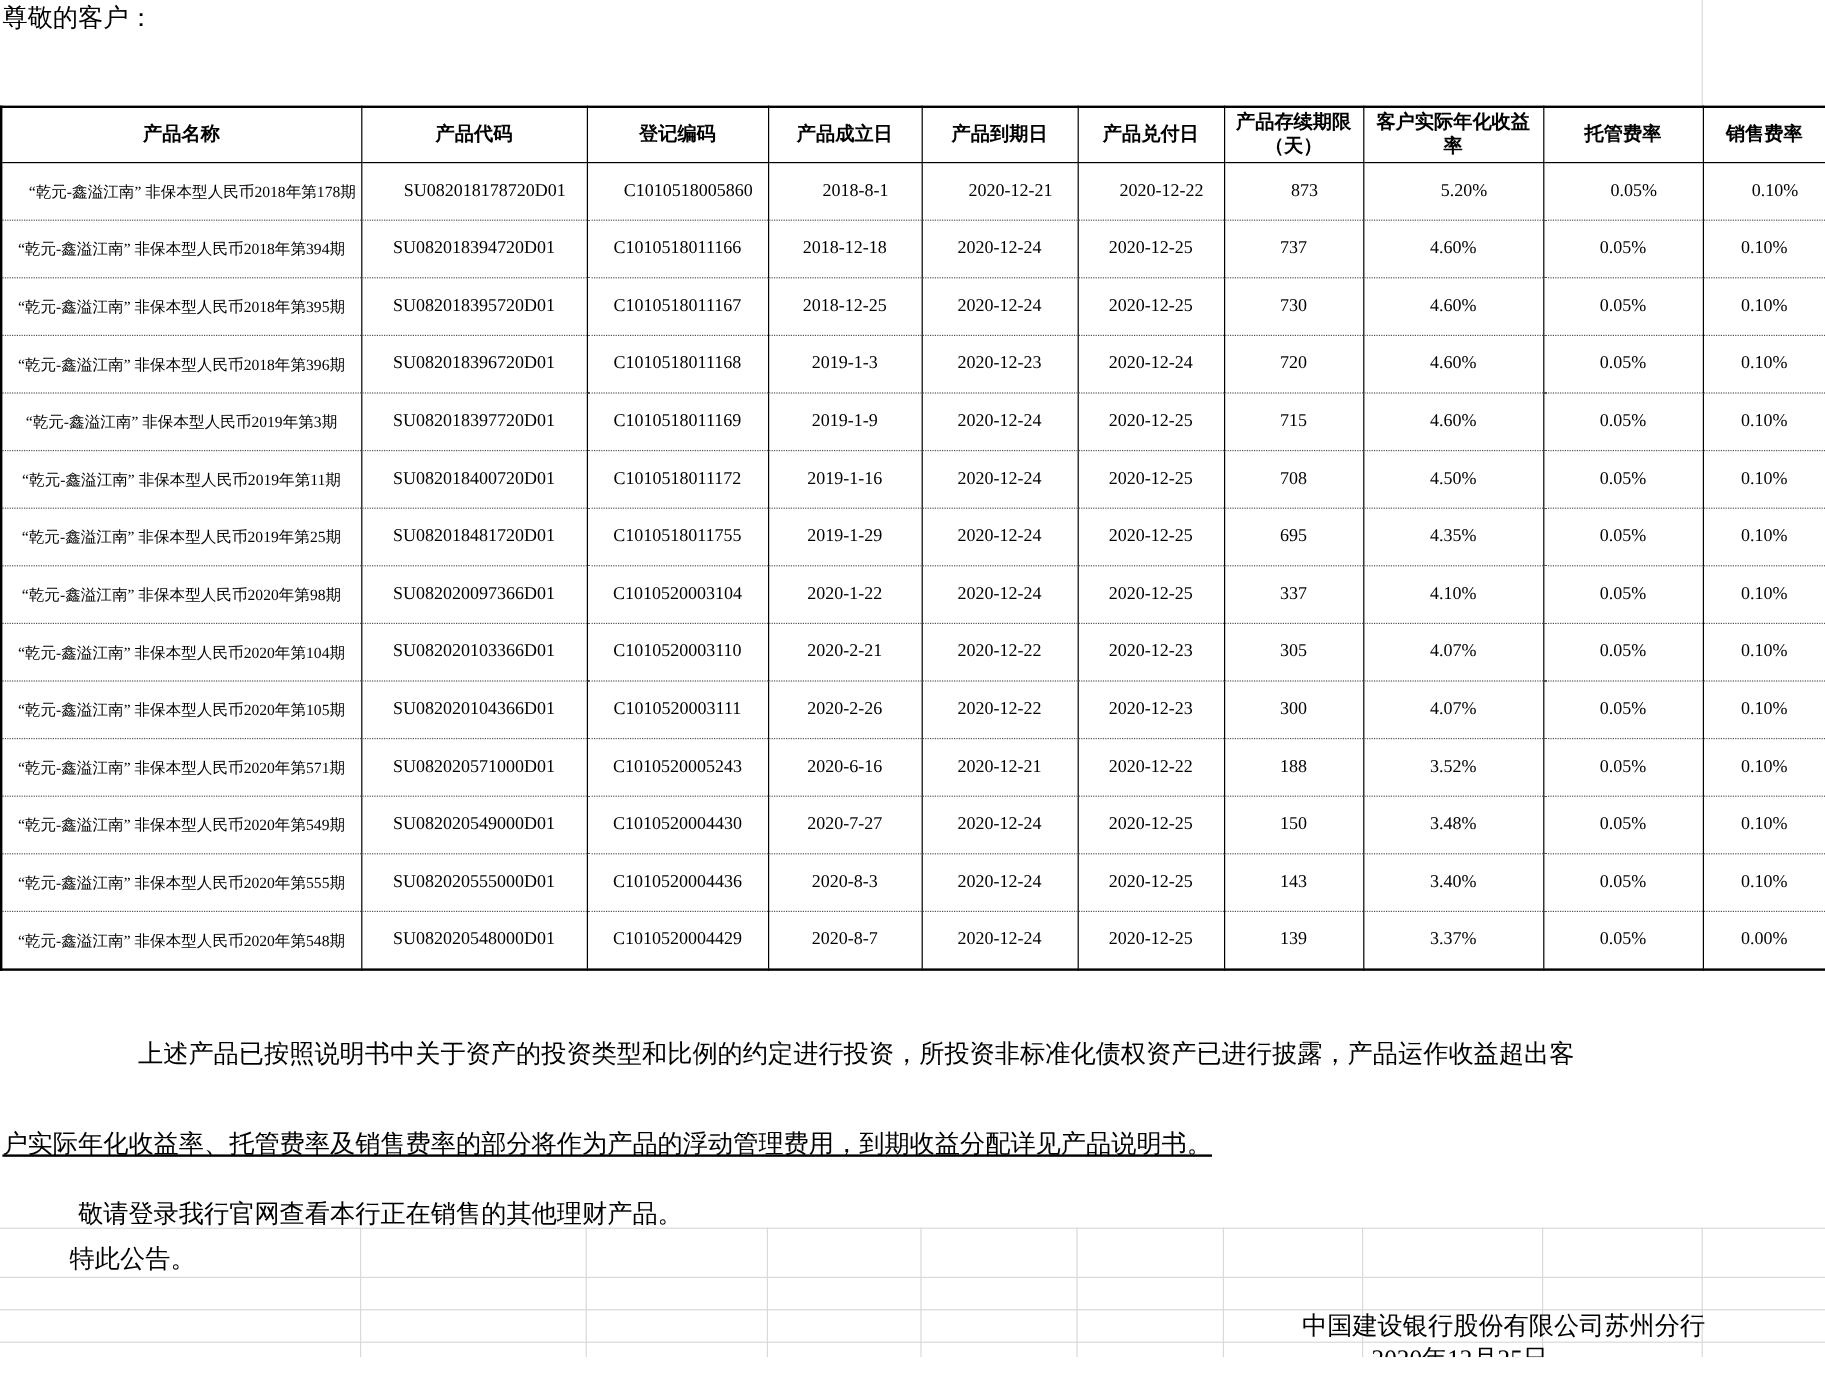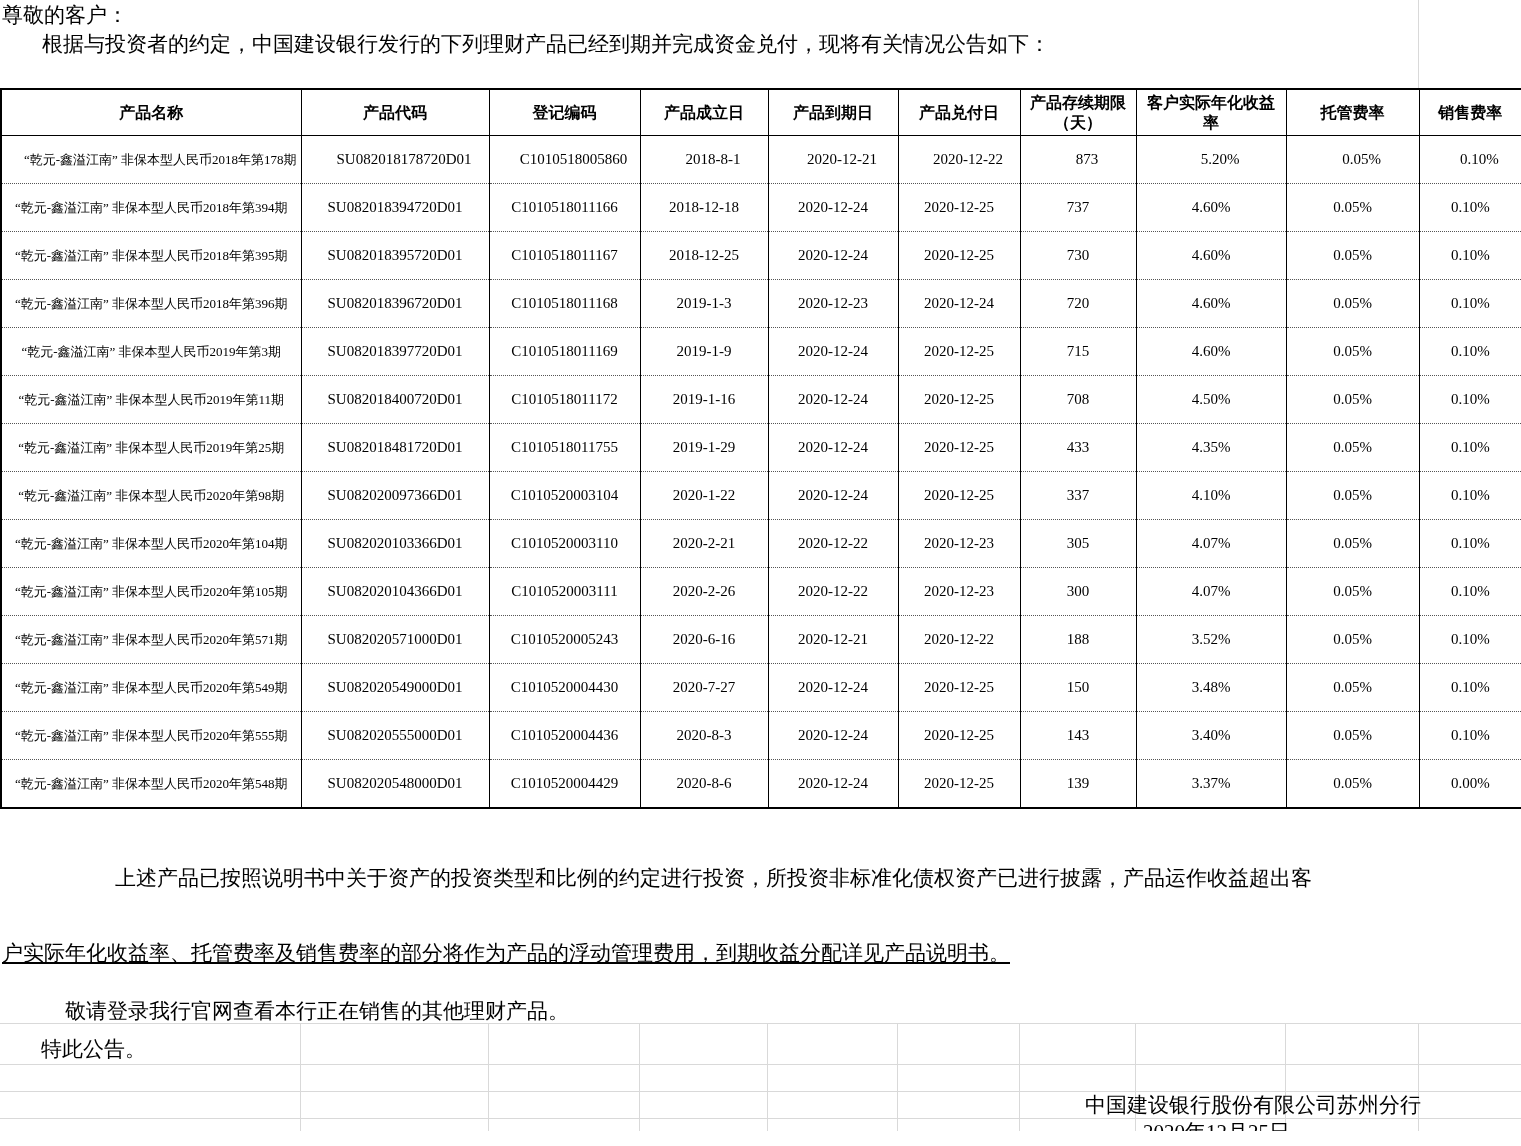--- a/index.html
+++ b/index.html
@@ -7,21 +7,21 @@
     position:relative; width:1521px; height:1131px; background:#ffffff;
     font-family:"Liberation Serif","DejaVu Serif",serif; color:#000;
     overflow:hidden;
   }
   .txt { position:absolute; white-space:nowrap; font-size:21px; line-height:1.2; }
   .salutation { left:2px;  top:3px;  }
   .intro      { left:42px; top:32px; }
   .para1      { left:115px; top:866px; }
   .para2      { left:2px;   top:941px;text-decoration:underline; }
   .note       { left:65px;  top:999px; }
-  .closing    { left:41px;  top:1037px; }
+  .closing    { left:58px;  top:1037px; }
   .sig        { top:1093px; right:100px; }
   .sigdate    { top:1120px; left:1143px; }
 
   
   .vline { position:absolute; width:1px; background:#d9d9d9; }
   .hline { position:absolute; height:1px; background:#d9d9d9; left:0; width:1521px; }
 
   
   table#products {
     position:absolute; top:88px; left:0; width:1521px;
@@ -60,21 +60,20 @@
   <div class="vline" style="left:488px;  top:1023px; height:123px;"></div>
   <div class="vline" style="left:639px;  top:1023px; height:123px;"></div>
   <div class="vline" style="left:767px;  top:1023px; height:123px;"></div>
   <div class="vline" style="left:897px;  top:1023px; height:123px;"></div>
   <div class="vline" style="left:1019px; top:1023px; height:123px;"></div>
   <div class="vline" style="left:1135px; top:1023px; height:123px;"></div>
   <div class="vline" style="left:1285px; top:1023px; height:123px;"></div>
   <div class="vline" style="left:1418px; top:1023px; height:123px;"></div>
 
   <div class="txt salutation">尊敬的客户：</div>
-  <div class="txt intro">根据与投资者的约定，中国建设银行发行的下列理财产品已经到期并完成资金兑付，现将有关情况公告如下：</div>
 
   <table id="products">
     <colgroup>
       <col style="width:300px">
         <col style="width:188px">
         <col style="width:151px">
       <col style="width:128px">
         <col style="width:130px">
         <col style="width:122px">
       <col style="width:116px">
@@ -171,21 +170,21 @@
           <td>0.05%</td>
           <td>0.10%</td>
         </tr>
         <tr>
           <td>“乾元-鑫溢江南” 非保本型人民币2019年第25期</td>
           <td>SU082018481720D01</td>
           <td>C1010518011755</td>
           <td>2019-1-29</td>
           <td>2020-12-24</td>
           <td>2020-12-25</td>
-          <td>433</td>
+          <td>695</td>
           <td>4.35%</td>
           <td>0.05%</td>
           <td>0.10%</td>
         </tr>
         <tr>
           <td>“乾元-鑫溢江南” 非保本型人民币2020年第98期</td>
           <td>SU082020097366D01</td>
           <td>C1010520003104</td>
           <td>2020-1-22</td>
           <td>2020-12-24</td>
@@ -252,21 +251,21 @@
           <td>2020-12-25</td>
           <td>143</td>
           <td>3.40%</td>
           <td>0.05%</td>
           <td>0.10%</td>
         </tr>
         <tr>
           <td>“乾元-鑫溢江南” 非保本型人民币2020年第548期</td>
           <td>SU082020548000D01</td>
           <td>C1010520004429</td>
-          <td>2020-8-6</td>
+          <td>2020-8-7</td>
           <td>2020-12-24</td>
           <td>2020-12-25</td>
           <td>139</td>
           <td>3.37%</td>
           <td>0.05%</td>
           <td>0.00%</td>
         </tr>
       </tbody>
   </table>
 

